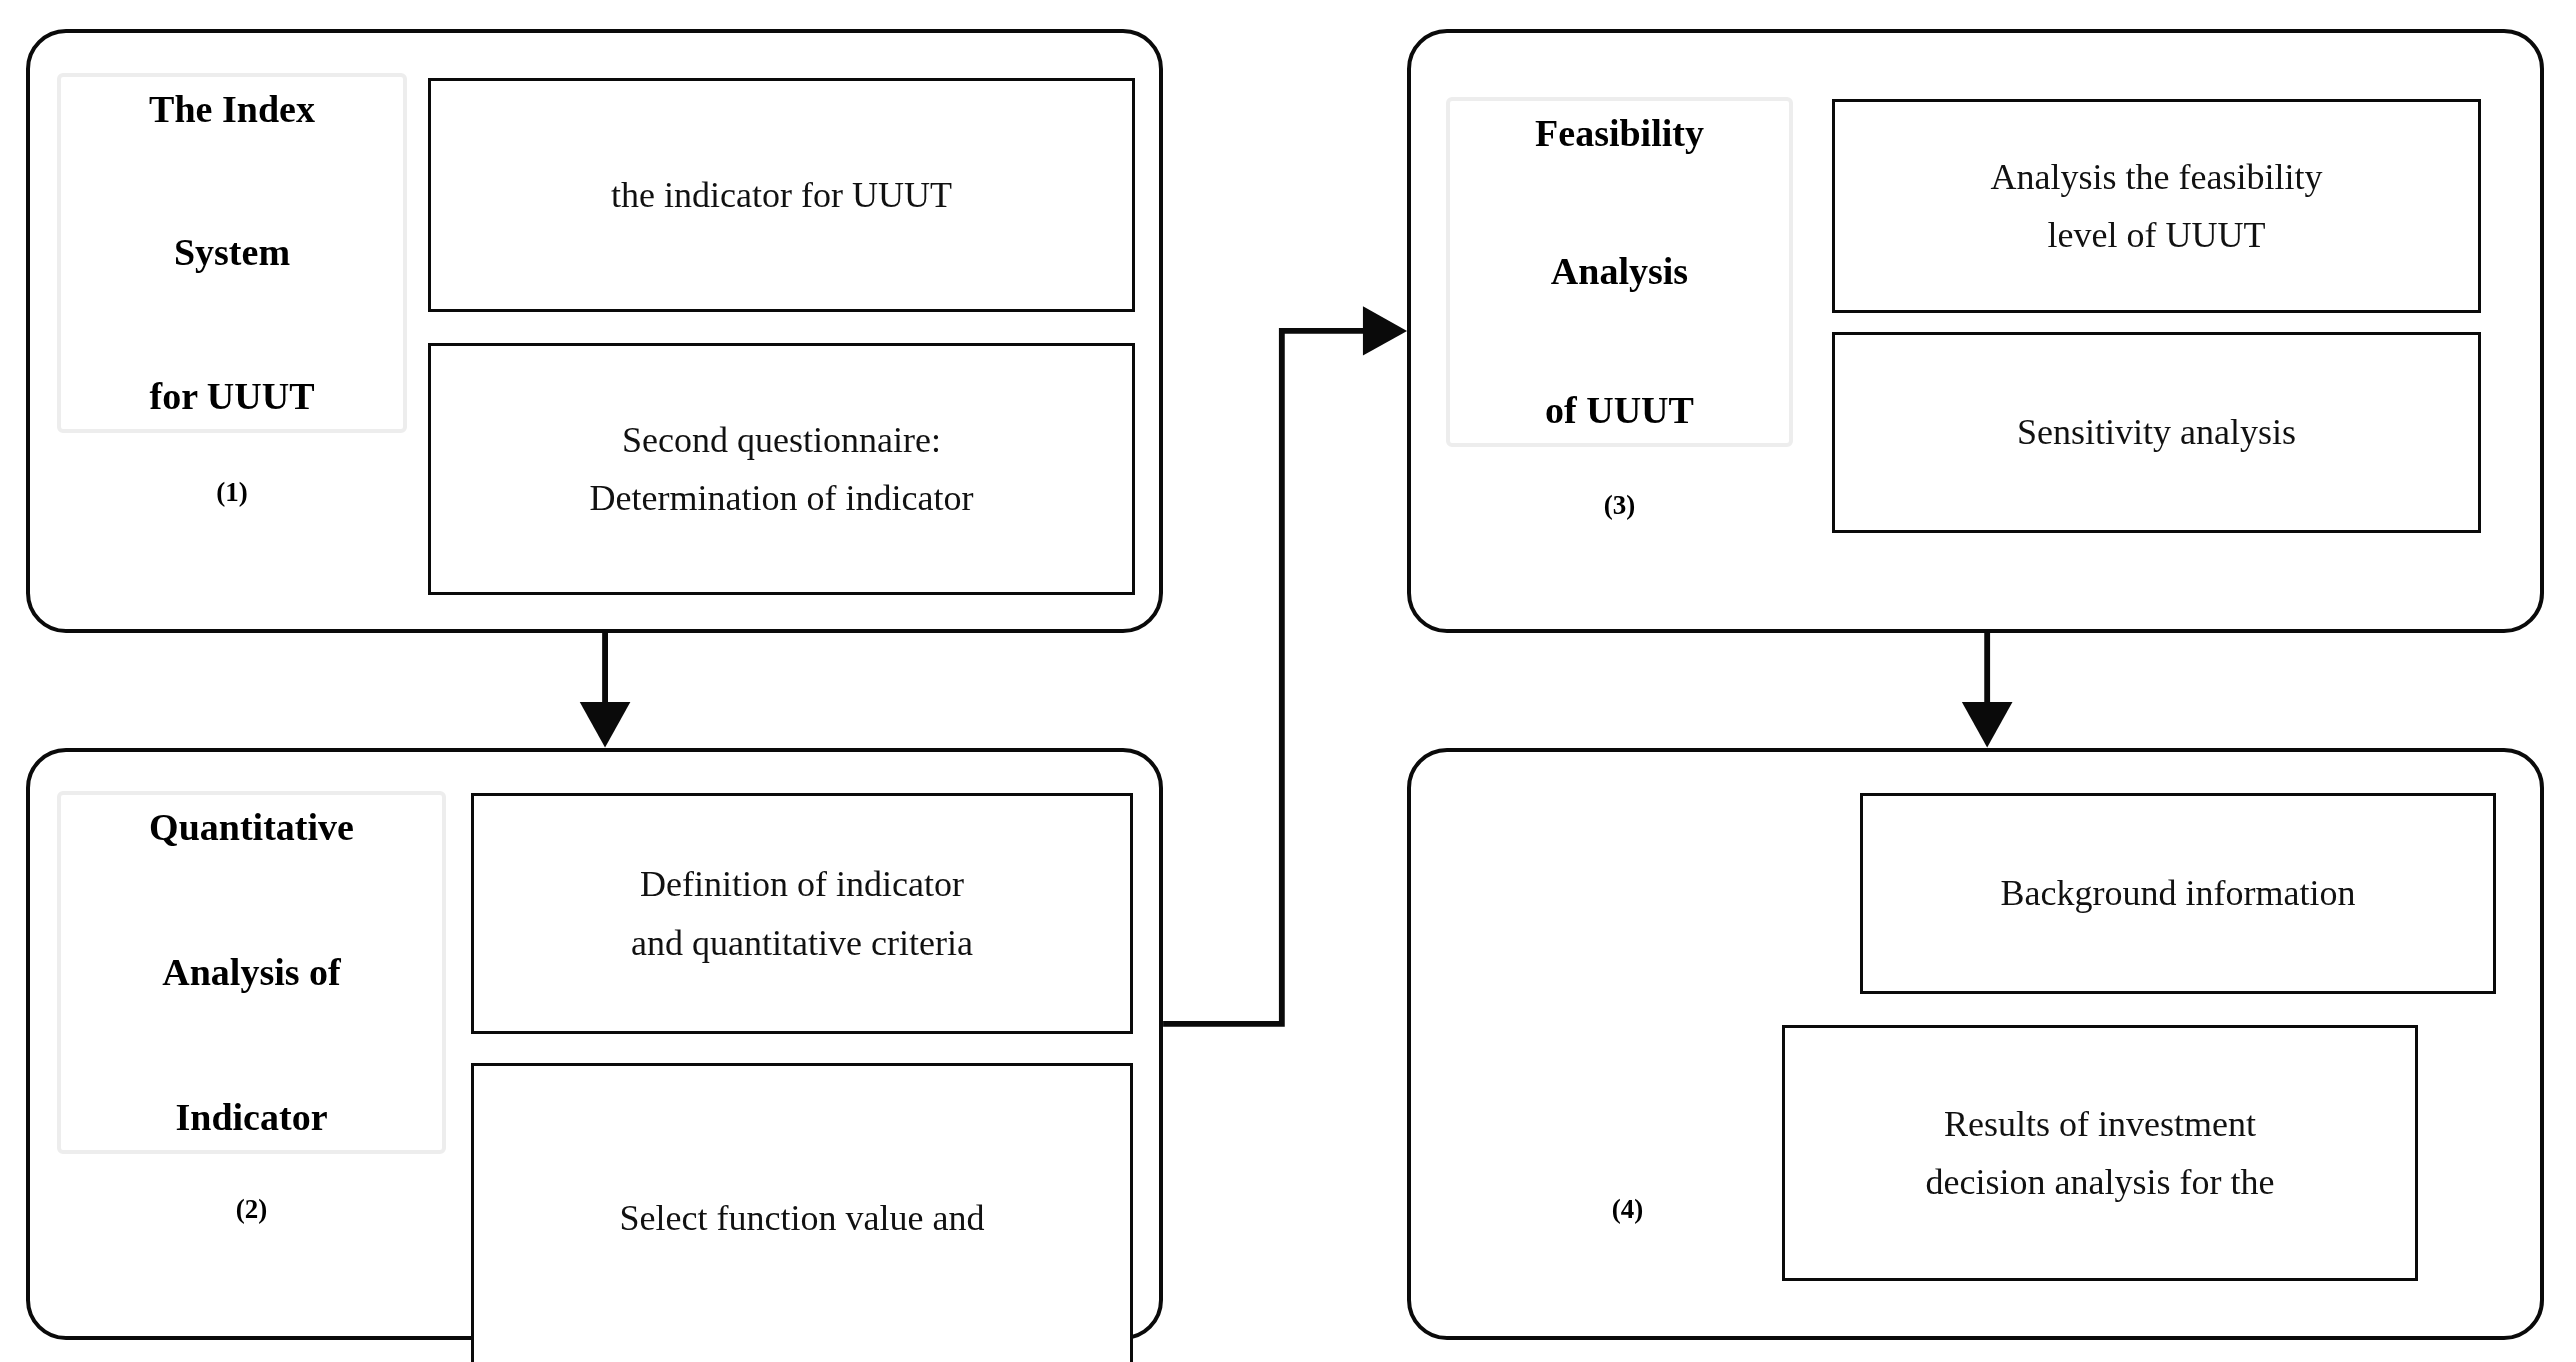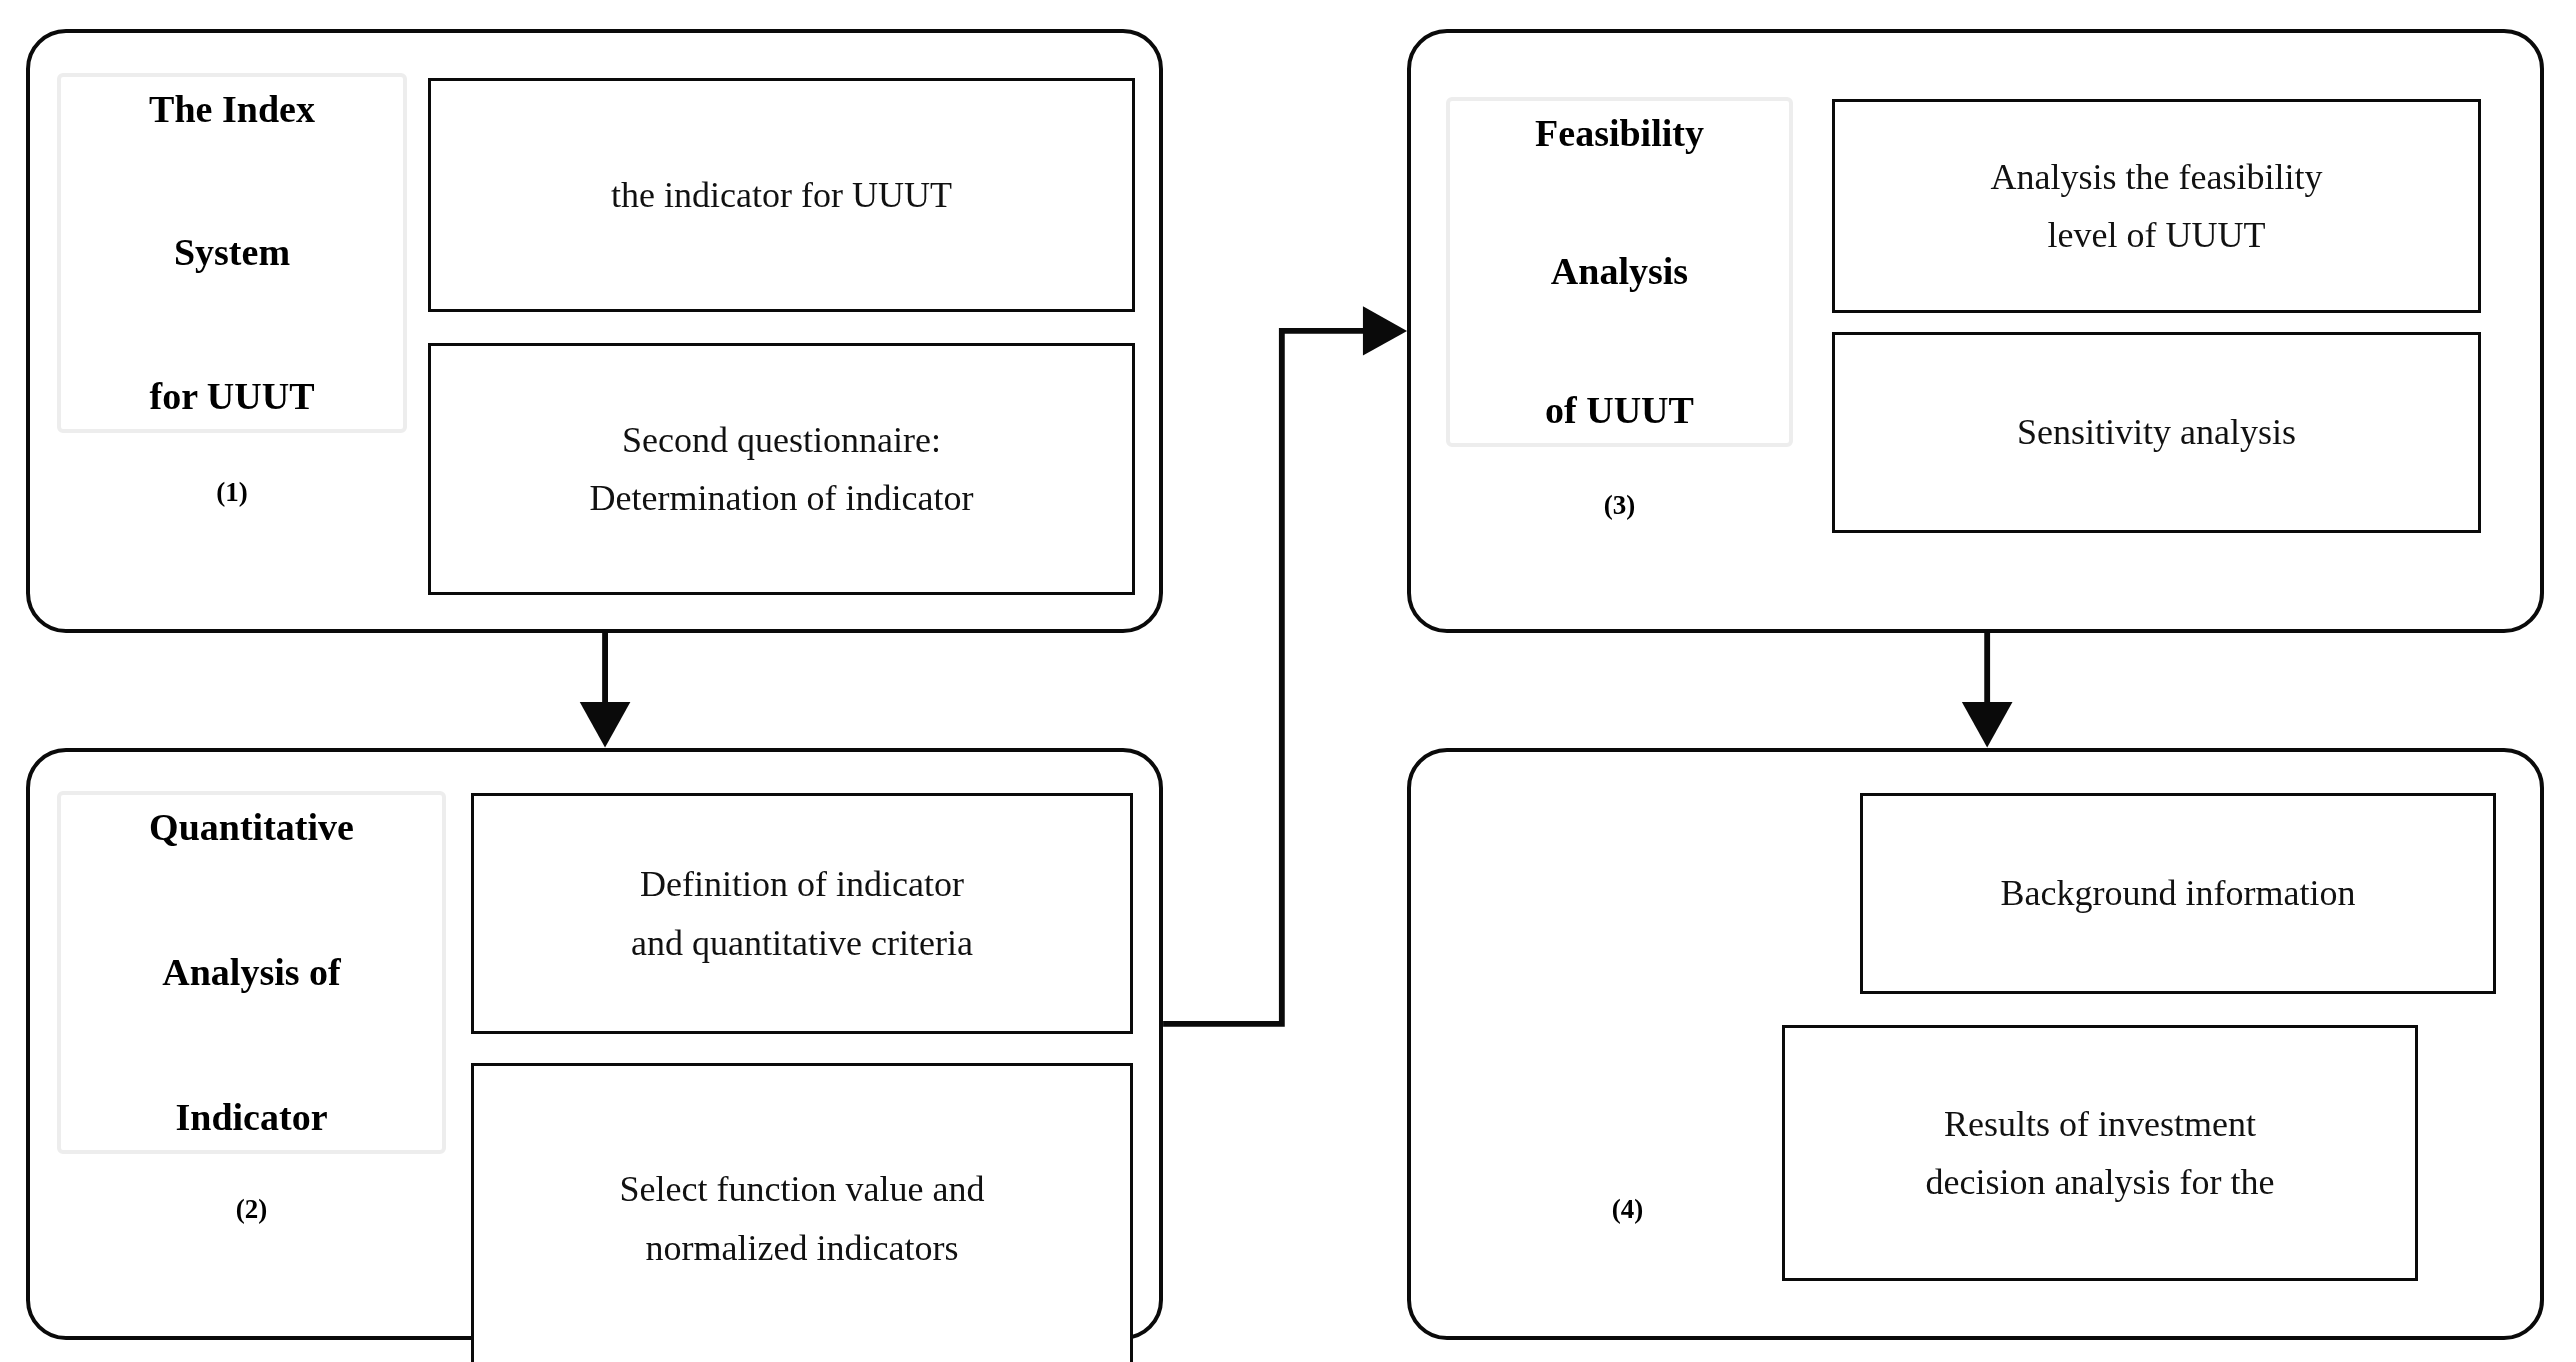--- a/index.html
+++ b/index.html
@@ -113,21 +113,20 @@
     <div class="label-line">Indicator</div>
   </div>
   <div class="step-number" style="left:57px; top:1194px; width:389px;">(2)</div>
 
   <div class="content-box" style="left:471px; top:793px; width:662px; height:241px;">
     <div class="content-line">Definition of indicator</div>
     <div class="content-line">and quantitative criteria</div>
   </div>
   <div class="content-box" style="left:471px; top:1063px; width:662px; height:311px;">
     <div class="content-line">Select function value and</div>
-    <div class="content-line">normalized indicators</div>
   </div>
 
   <div class="panel" style="left:1407px; top:29px; width:1137px; height:604px;">
   </div>
   <div class="label-box" style="left:1446px; top:97px; width:347px; height:350px;">
     <div class="label-line">Feasibility</div>
     <div class="label-line">Analysis</div>
     <div class="label-line">of UUUT</div>
   </div>
   <div class="step-number" style="left:1446px; top:490px; width:347px;">(3)</div>

